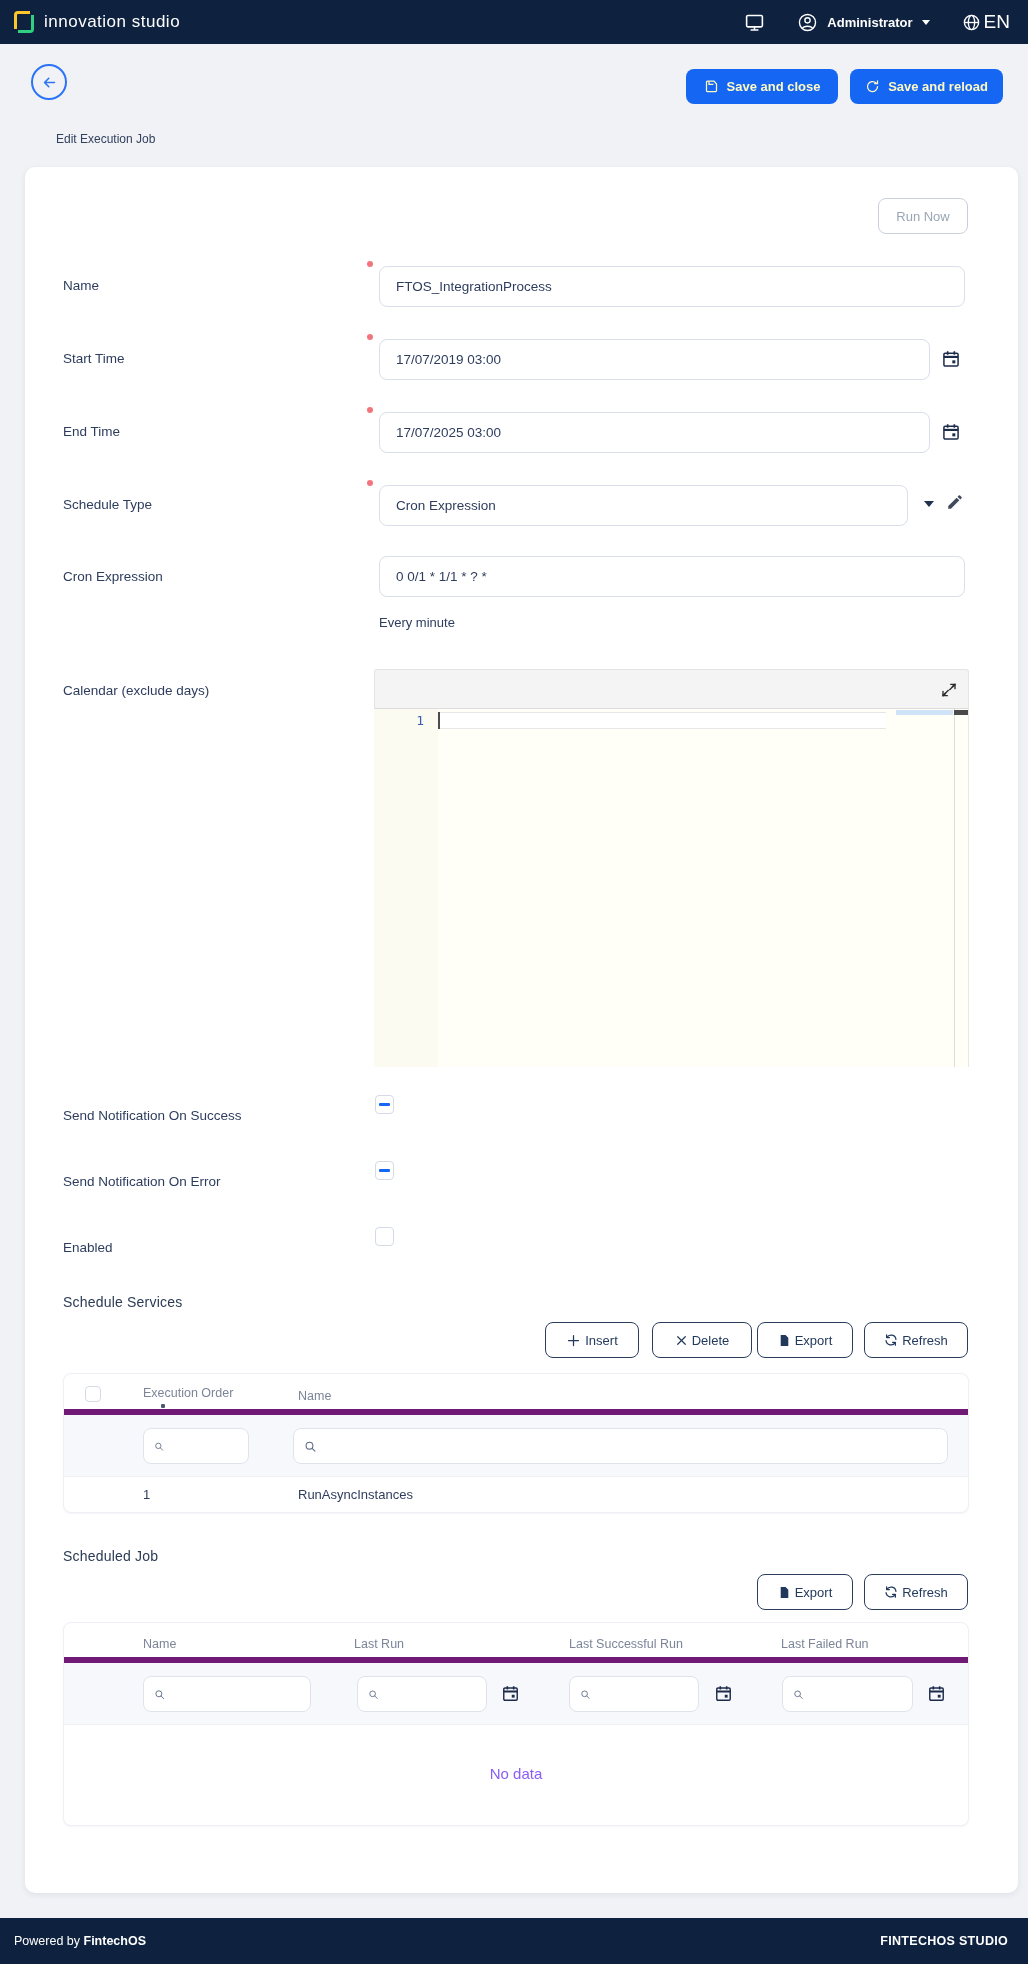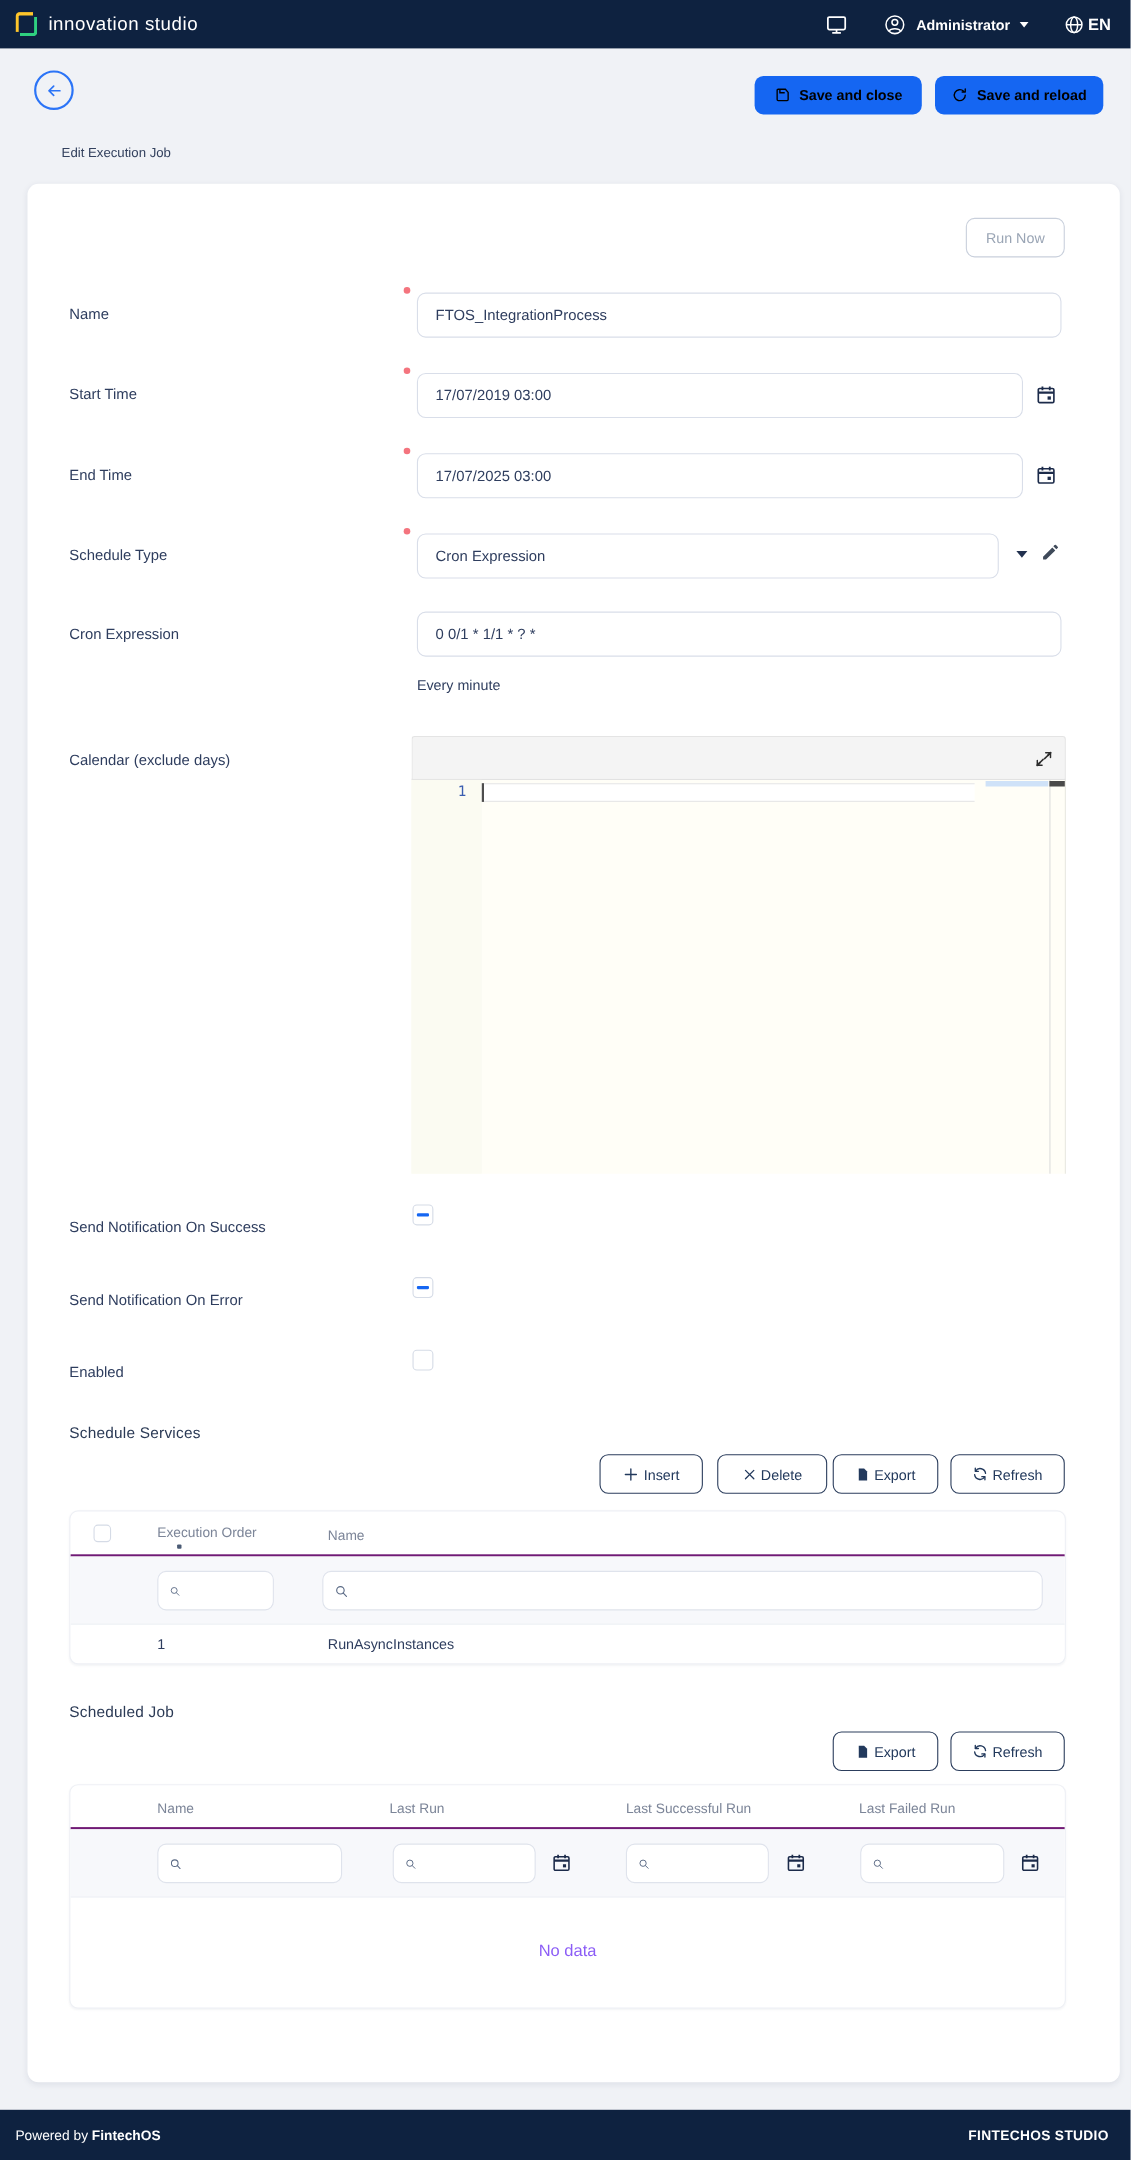--- a/index.html
+++ b/index.html
@@ -14,27 +14,27 @@
   .brand-logo{width:20px;height:22px;position:relative;}
   .brand-logo .l1{position:absolute;top:0;left:0;width:13px;height:15px;
                   border-top:3px solid #ffc62b;border-left:3px solid #ffc62b;border-top-left-radius:4px;}
   .brand-logo .l2{position:absolute;bottom:0;right:0;width:13px;height:15px;
                   border-bottom:3px solid #2fd180;border-right:3px solid #2fd180;border-bottom-right-radius:4px;}
   .brand-name{color:#ffffff;font-size:17px;font-weight:400;letter-spacing:.5px;}
   .hdr-right{margin-left:auto;display:flex;align-items:center;gap:32px;color:#ffffff;}
   .hdr-user{display:flex;align-items:center;gap:9px;font-size:13px;font-weight:700;}
   .caret-down{width:0;height:0;border-left:4px solid transparent;border-right:4px solid transparent;
               border-top:5px solid #ffffff;}
-  .hdr-lang{display:flex;align-items:center;gap:3px;font-size:15px;font-weight:700;text-align:right;}
+  .hdr-lang{display:flex;align-items:center;gap:3px;font-size:19px;font-weight:400;text-align:right;}
 
   
   .back-btn{position:absolute;left:31px;top:64px;width:36px;height:36px;border:2px solid #2b74f7;
             border-radius:50%;background:transparent;display:flex;align-items:center;justify-content:center;
             box-sizing:border-box;cursor:pointer;color:#2b74f7;}
-  .btn-primary{position:absolute;top:69px;height:35px;background:#1566f2;color:#000000;border:none;
+  .btn-primary{position:absolute;top:69px;height:35px;background:#1566f2;color:#fef9c3;border:none;
                border-radius:8px;display:flex;align-items:center;justify-content:center;gap:8px;
                font-size:13px;font-weight:700;font-family:inherit;box-sizing:border-box;cursor:pointer;}
   .btn-save-close{left:686px;width:152px;}
   .btn-save-reload{left:850px;width:153px;}
   .page-title{position:absolute;left:56px;top:132px;font-size:12px;color:#33415e;}
 
   
   .card{position:absolute;left:25px;top:167px;width:978px;height:1726px;background:#ffffff;
         border-radius:10px;box-shadow:0 2px 6px rgba(23,43,77,.08);padding-left:15px;}
   .run-now{position:absolute;left:853px;top:31px;width:90px;height:36px;background:#fff;
@@ -74,21 +74,21 @@
        background:#fff;box-sizing:border-box;display:flex;align-items:center;justify-content:center;cursor:pointer;}
   .cbx .dash{width:11px;height:2.5px;background:#1566f2;border-radius:1px;}
 
   
   .section-h{position:absolute;left:38px;font-size:14px;color:#2b3a55;letter-spacing:.2px;}
   .btn-o{position:absolute;height:36px;border:1px solid #2c3e5d;border-radius:8px;background:#fff;
          color:#22395c;font-size:13px;font-family:inherit;display:flex;align-items:center;justify-content:center;
          gap:4px;box-sizing:border-box;cursor:pointer;}
   .grid{position:absolute;left:38px;width:906px;background:#fff;border:1px solid #eef0f5;border-radius:8px;
         box-shadow:0 1px 2px rgba(23,43,77,.05);box-sizing:border-box;overflow:hidden;}
-  .g-head{position:relative;height:41px;border-bottom:2px solid #701a75;box-sizing:border-box;}
+  .g-head{position:relative;height:41px;border-bottom:6px solid #701a75;box-sizing:border-box;}
   .g-col{position:absolute;font-size:12.5px;color:#7c8598;}
   .sort-dot{position:absolute;width:4px;height:4px;background:#4a5a74;border-radius:1px;}
   .g-filter{position:relative;height:62px;background:#f7f8fb;border-bottom:1px solid #eef1f6;box-sizing:border-box;}
   .f-inp{position:absolute;top:13px;height:36px;border:1px solid #dfe3ec;border-radius:8px;background:#fff;
          display:flex;align-items:center;padding:0 10px;box-sizing:border-box;gap:6px;color:#5a6a85;}
   .f-inp input{border:none;outline:none;background:transparent;width:100%;font-family:inherit;font-size:13px;color:#2e3d5e;}
   .g-row{position:relative;height:37px;}
   .g-cell{position:absolute;top:10px;font-size:13px;color:#2e3d5e;}
   .hd-cbx{position:absolute;left:21px;top:12px;width:16px;height:16px;border:1.5px solid #d5dbe6;
           border-radius:4px;background:#fff;box-sizing:border-box;cursor:pointer;}

